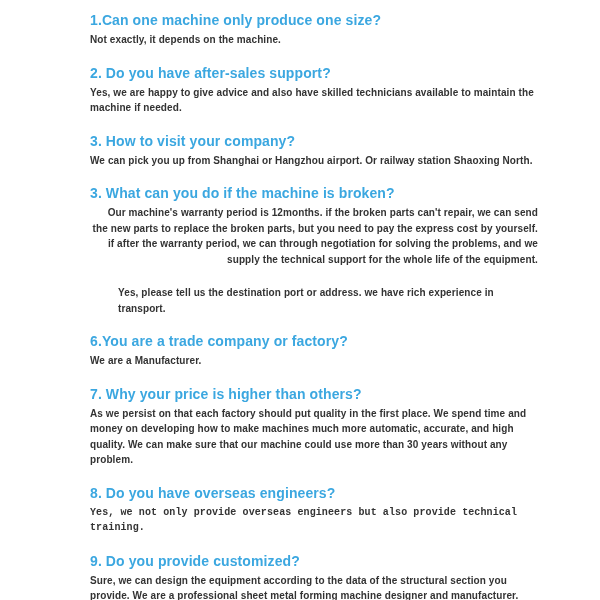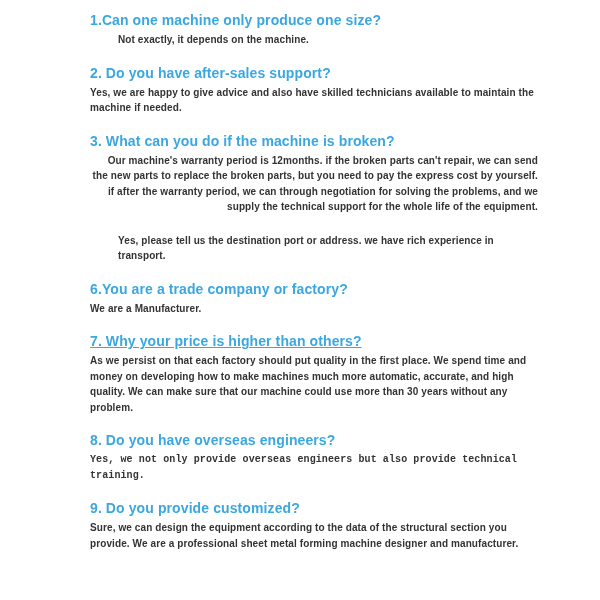--- a/index.html
+++ b/index.html
@@ -40,49 +40,53 @@
     white-space: pre-line;
     letter-spacing: 0.1px;
   }
 </style>
 </head>
 <body style="background: rgb(255, 255, 255);">
 
 <div class="faq-list">
   <div class="faq-item">
     <div class="faq-question" style="color: rgb(59, 167, 224);">1.Can one machine only produce one size?</div>
-    <div class="faq-answer" style="color: rgb(51, 51, 51); margin-left: 28px;">Not exactly, it depends on the machine.</div>
+    <div class="faq-answer" style="color: rgb(51, 51, 51);">Not exactly, it depends on the machine.</div>
   </div>
 
   <div class="faq-item">
     <div class="faq-question" style="color: rgb(59, 167, 224);">2. Do you have after-sales support?</div>
     <div class="faq-answer" style="color: rgb(51, 51, 51);">Yes, we are happy to give advice and also have skilled technicians available to maintain the
 machine if needed.</div>
   </div>
 
+  <div class="faq-item">
+    <div class="faq-question" style="color: rgb(59, 167, 224);">3. How to visit your company?</div>
+    <div class="faq-answer" style="color: rgb(51, 51, 51);">We can pick you up from Shanghai or Hangzhou airport. Or railway station Shaoxing North.</div>
+  </div>
 
   <div class="faq-item">
     <div class="faq-question" style="color: rgb(59, 167, 224);">3. What can you do if the machine is broken?</div>
     <div class="faq-answer" style="color: rgb(51, 51, 51); text-align: right;">Our machine's warranty period is 12months. if the broken parts can't repair, we can send
 the new parts to replace the broken parts, but you need to pay the express cost by yourself.
 if after the warranty period, we can through negotiation for solving the problems, and we
 supply the technical support for the whole life of the equipment.</div>
   </div>
 
   <div class="faq-item">
     <div class="faq-answer" style="color: rgb(51, 51, 51); margin-left: 28px;">Yes, please tell us the destination port or address. we have rich experience in transport.</div>
   </div>
 
   <div class="faq-item">
     <div class="faq-question" style="color: rgb(59, 167, 224);">6.You are a trade company or factory?</div>
     <div class="faq-answer" style="color: rgb(51, 51, 51);">We are a Manufacturer.</div>
   </div>
 
   <div class="faq-item">
-    <div class="faq-question" style="color: rgb(59, 167, 224); text-decoration: underline;">7. Why your price is higher than others?</div>
+    <div class="faq-question" style="color: rgb(59, 167, 224);">7. Why your price is higher than others?</div>
     <div class="faq-answer" style="color: rgb(51, 51, 51);">As we persist on that each factory should put quality in the first place. We spend time and
 money on developing how to make machines much more automatic, accurate, and high
 quality. We can make sure that our machine could use more than 30 years without any
 problem.</div>
   </div>
 
   <div class="faq-item">
     <div class="faq-question" style="color: rgb(59, 167, 224);">8. Do you have overseas engineers?</div>
     <div class="faq-answer" style="color: rgb(51, 51, 51); font-family: Liberation Mono, monospace;">Yes, we not only provide overseas engineers but also provide technical training.</div>
   </div>

